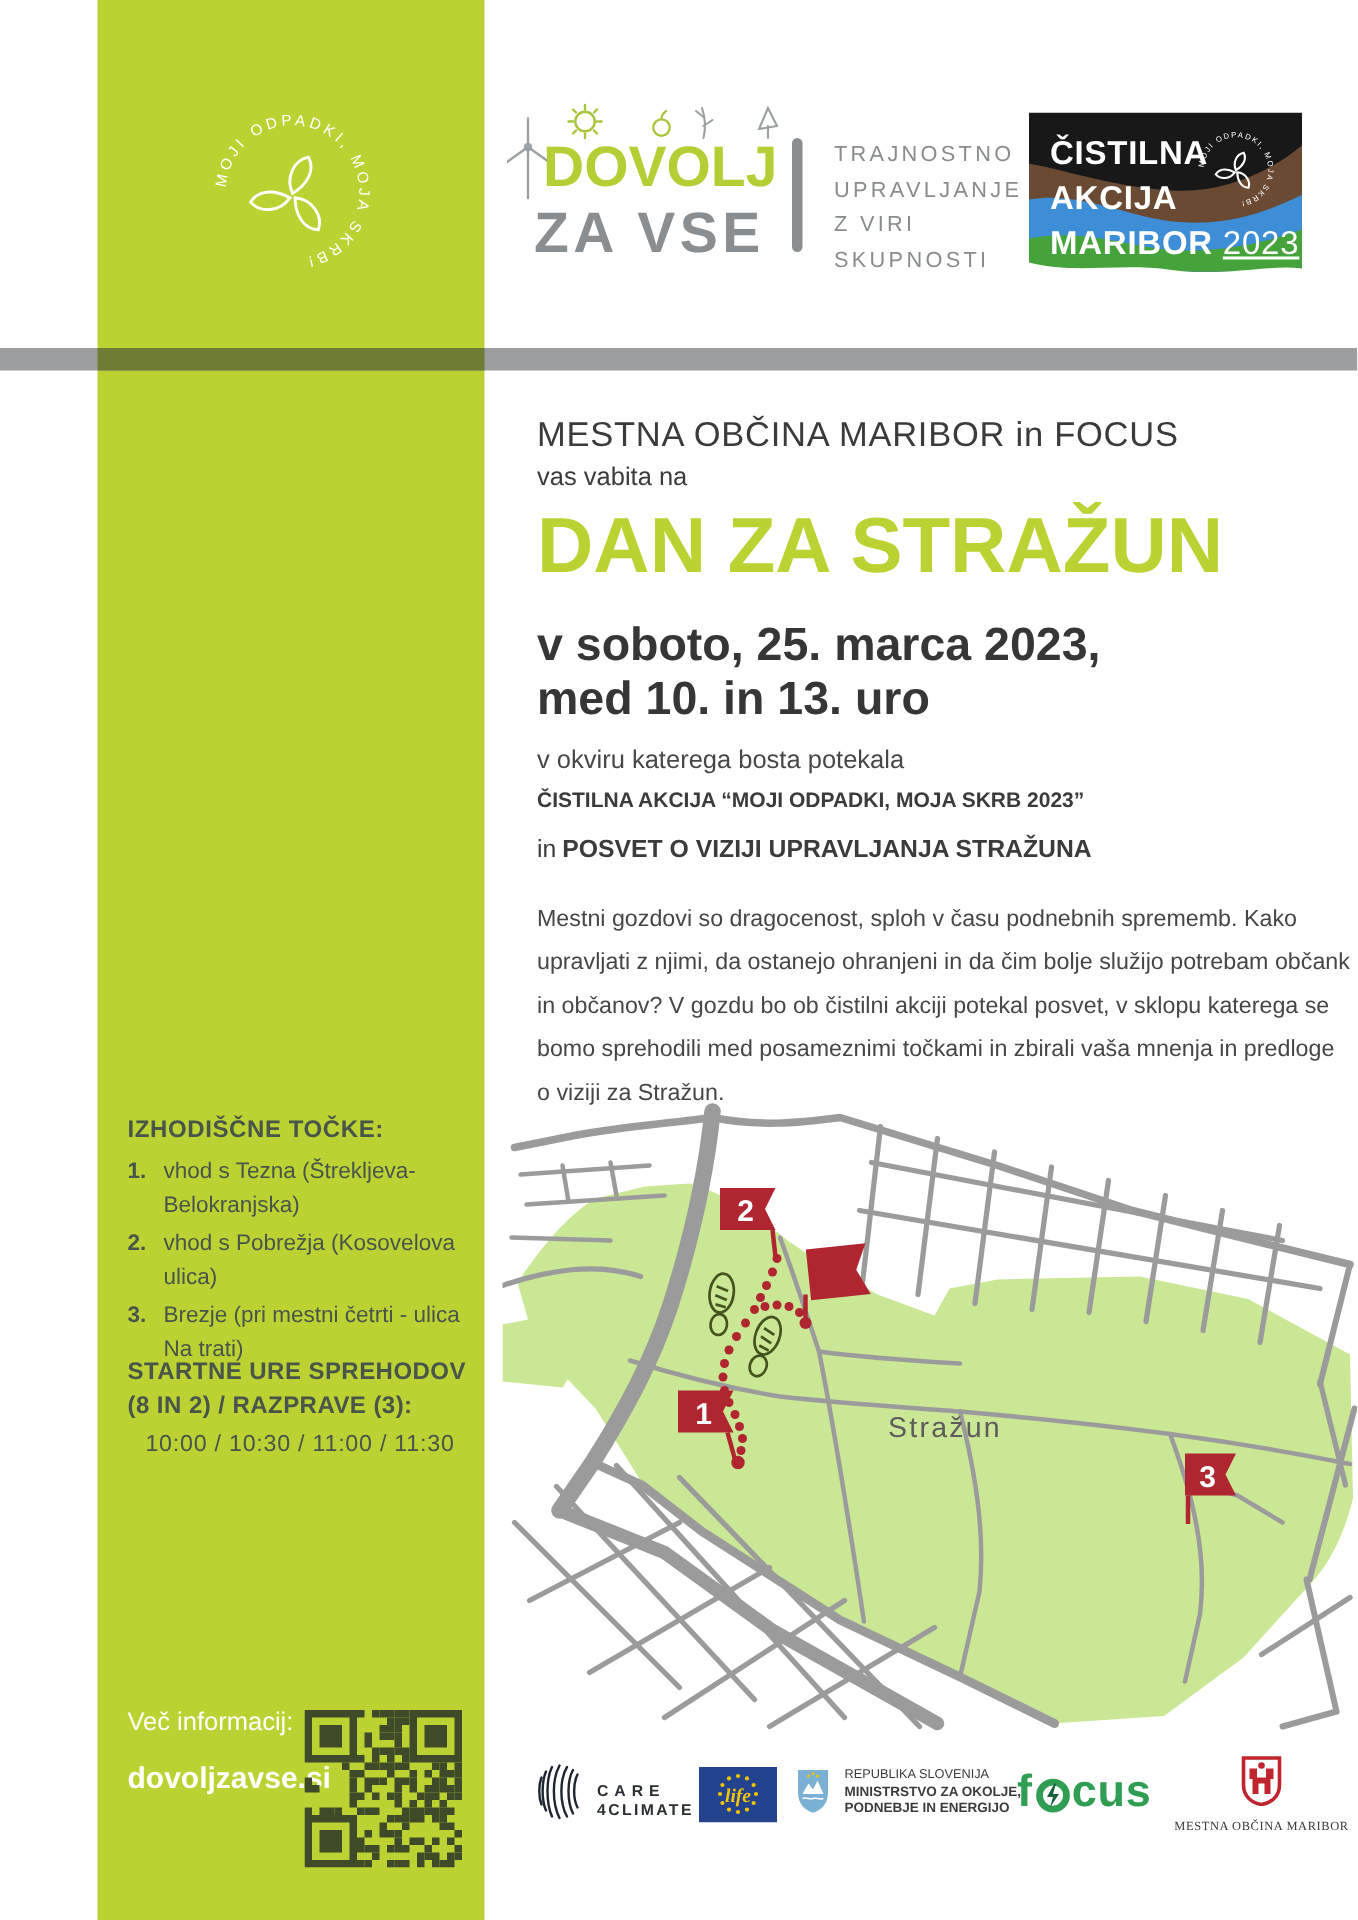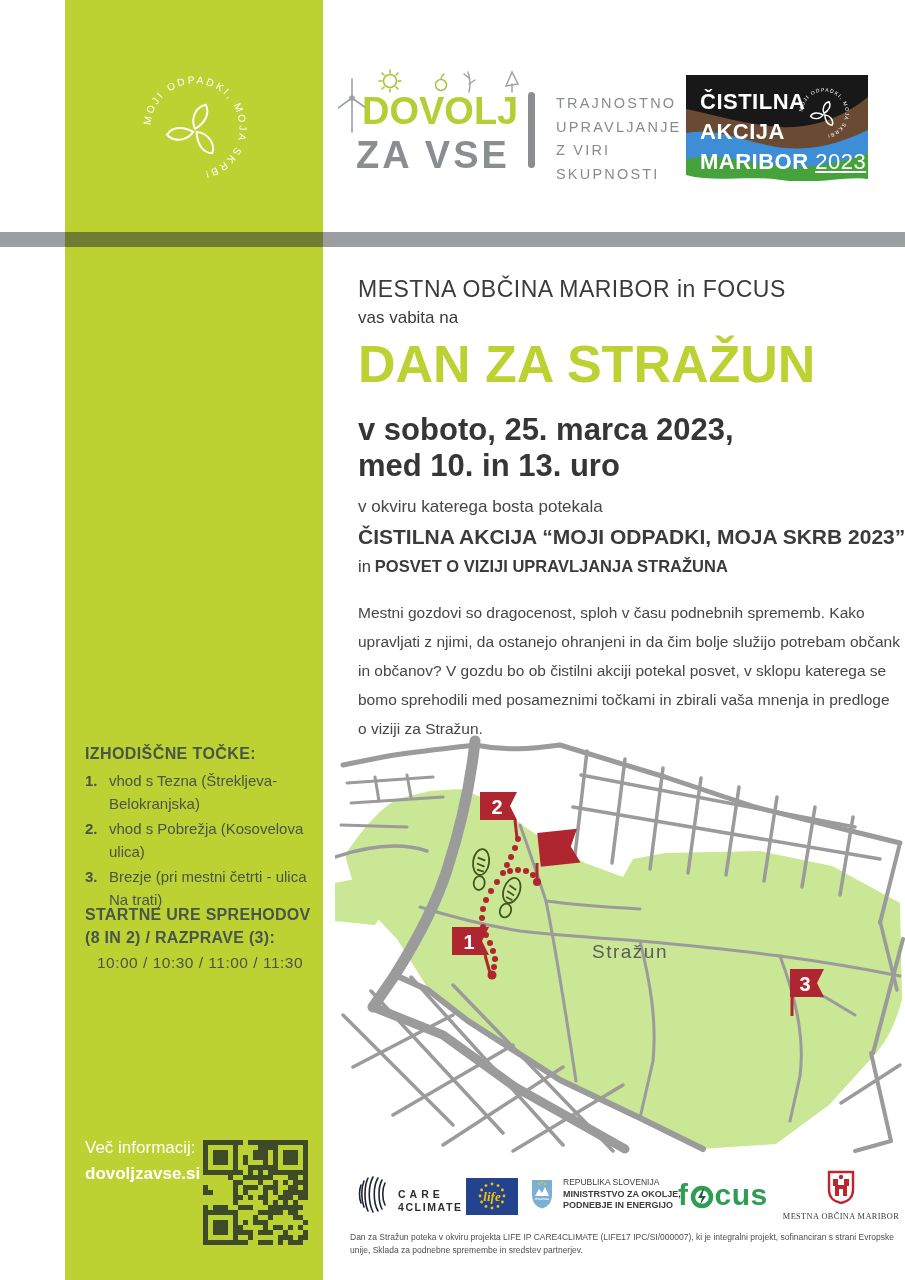--- a/index.html
+++ b/index.html
@@ -11,21 +11,21 @@
   .pts{position:absolute;left:20px;top:745px;width:228px;color:#49544a;}
   .pts-head{font-weight:bold;font-size:16px;letter-spacing:.4px;margin-bottom:7px;}
   .pt-item{display:flex;font-size:15px;line-height:1.5;margin-bottom:3px;}
   .pt-num{font-weight:bold;width:24px;flex:none;}
   .pt-label{flex:1;}
   .times{position:absolute;left:20px;top:903px;width:230px;color:#49544a;}
   .times-head{font-weight:bold;font-size:16px;line-height:1.45;letter-spacing:.3px;}
   .times-val{font-size:15.5px;margin-top:5px;letter-spacing:.5px;text-align:center;}
   .info{position:absolute;left:20px;top:1138px;color:#ffffff;}
   .info-label{font-size:17px;}
-  .info-url{font-size:17px;font-weight:bold;margin-top:6px;}
+  .info-url{font-size:20px;font-weight:bold;margin-top:17px;}
   .qr{position:absolute;left:138px;top:1140px;}
   
   .graybar{position:absolute;left:0;top:232px;width:905px;height:15px;background:#9c9ea0;}
   .graybar-olive{position:absolute;left:65px;top:232px;width:258px;height:15px;background:#6f7c33;}
   
   .dzv-logo{position:absolute;left:338px;top:68px;}
   .logo-divider{position:absolute;left:528px;top:92px;width:7px;height:76px;background:#8b8e90;border-radius:4px;}
   .tagline{position:absolute;left:556px;top:92px;color:#898c8e;font-size:14.5px;
            letter-spacing:2.2px;line-height:23.5px;font-weight:500;}
   .badge{position:absolute;left:686px;top:75px;width:182px;height:112px;}
@@ -33,21 +33,21 @@
   .badge-t{position:absolute;left:14px;color:#fff;font-weight:bold;font-size:22px;letter-spacing:.5px;white-space:nowrap;}
   .badge-t .yr{font-weight:normal;text-decoration:underline;}
   .badge-circle{position:absolute;left:110px;top:10px;}
   
   .main{position:absolute;left:358px;top:0;width:547px;color:#3b3b3b;}
   .organizers{position:absolute;top:276px;font-size:23px;letter-spacing:.5px;white-space:nowrap;}
   .invite{position:absolute;top:308px;font-size:17px;}
   .title{position:absolute;top:334px;font-size:52px;font-weight:800;color:#bcd232;letter-spacing:0;white-space:nowrap;}
   .dates{position:absolute;top:412px;font-size:31px;font-weight:bold;line-height:36px;color:#363636;}
   .frame-line{position:absolute;top:497px;font-size:17px;color:#474747;}
-  .event1{position:absolute;top:525px;font-size:21px;font-weight:bold;white-space:nowrap;}
+  .event1{position:absolute;top:525px;font-size:14px;font-weight:bold;white-space:nowrap;}
   .event2{position:absolute;top:557px;font-size:16.5px;white-space:nowrap;}
   .event2 b{margin-left:4px;}
   .para{position:absolute;top:598px;width:542px;font-size:15.5px;line-height:29px;color:#464646;}
   
   .map{position:absolute;left:335px;top:735px;}
   
   .footer{position:absolute;left:350px;top:1170px;width:555px;height:62px;}
   .care{position:absolute;left:4px;top:4px;display:flex;align-items:flex-end;}
   .care-text{margin-left:8px;color:#2b2f33;font-size:10.5px;font-weight:bold;line-height:13px;}
   .care-l1{letter-spacing:4px;}
@@ -555,14 +555,13 @@
         <rect x="6" y="9" width="5" height="7" fill="#c0242c"></rect>
         <rect x="17" y="9" width="5" height="7" fill="#c0242c"></rect>
         <rect x="8" y="15" width="12" height="11" fill="#c0242c"></rect>
         <rect x="12" y="19" width="4" height="7" fill="#ffffff"></rect>
         <circle cx="14" cy="7" r="2.2" fill="#c0242c"></circle>
       </svg>
       <div class="maribor-text">MESTNA OBČINA MARIBOR</div>
     </div>
   </div>
 
-  <div class="fineprint">Dan za Stražun poteka v okviru projekta LIFE IP CARE4CLIMATE (LIFE17 IPC/SI/000007), ki je integralni projekt, sofinanciran s strani Evropske unije, Sklada za podnebne spremembe in sredstev partnerjev.</div>
 </div>
 
 </body></html>

